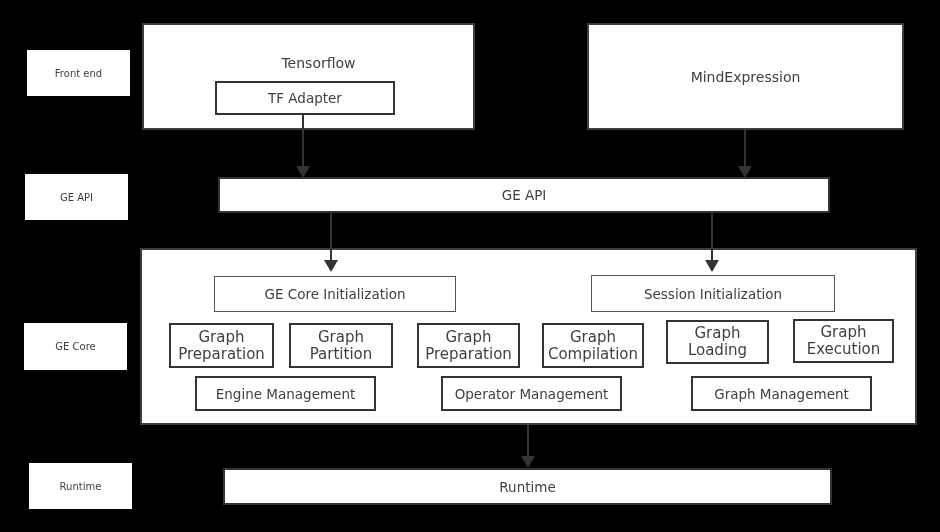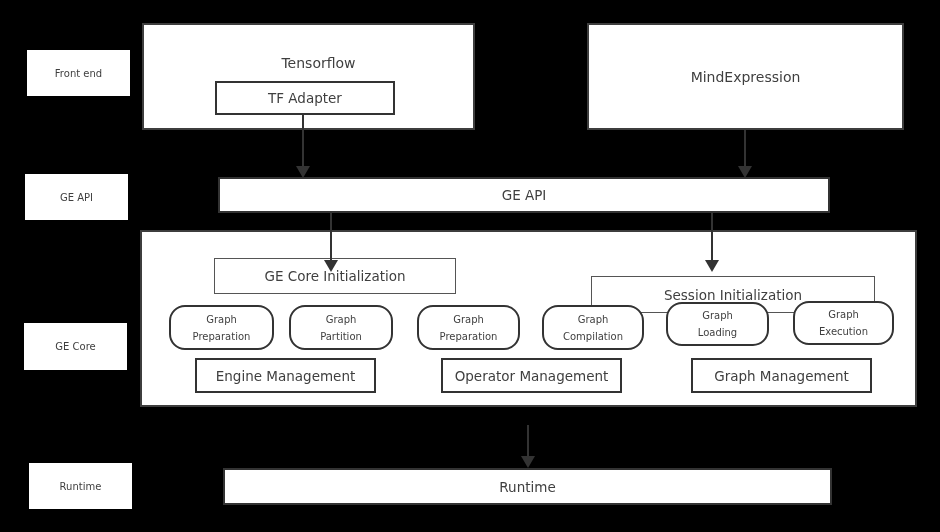--- a/index.html
+++ b/index.html
@@ -24,24 +24,24 @@
     text-align:center;box-sizing:border-box;
   }
   .outer{border-color:#3e3e3e;}
   .lightborder{border:1.5px solid #555555;}
 
   .b-tensorflow{left:142px;top:23px;width:333px;height:107px;display:block;padding-left:20px;}
   .b-tensorflow .title{margin-top:30px;text-align:center;font-size:14px;}
   .b-tfadapter{left:71px;top:56px;width:180px;height:34px;}
   .b-mindexpr{left:587px;top:23px;width:317px;height:107px;font-size:14px;}
   .b-geapibar{left:218px;top:177px;width:612px;height:36px;font-size:13.5px;}
-  .b-gecore{left:140px;top:230px;width:777px;height:177px;display:block;}
+  .b-gecore{left:140px;top:248px;width:777px;height:177px;display:block;}
   .b-gecoreinit{left:72px;top:26px;width:242px;height:36px;}
-  .b-sessioninit{left:449px;top:25px;width:284px;height:37px;margin-top:19px;}
-  .fn{height:45px;line-height:17px;font-size:10px;border-radius:16px;}
+  .b-sessioninit{left:449px;top:25px;width:244px;height:37px;}
+  .fn{height:45px;line-height:17px;font-size:15px;}
   .b-prep{left:27px;top:73px;width:105px;}
   .b-part{left:147px;top:73px;width:104px;}
   .b-opt{left:275px;top:73px;width:103px;}
   .b-comp{left:400px;top:73px;width:102px;}
   .b-load{left:524px;top:70px;width:103px;height:44px;}
   .b-exec{left:651px;top:69px;width:101px;height:44px;}
   .mg{top:126px;width:181px;height:35px;}
   .b-engine{left:53px;}
   .b-operator{left:299px;}
   .b-graphmg{left:549px;}

